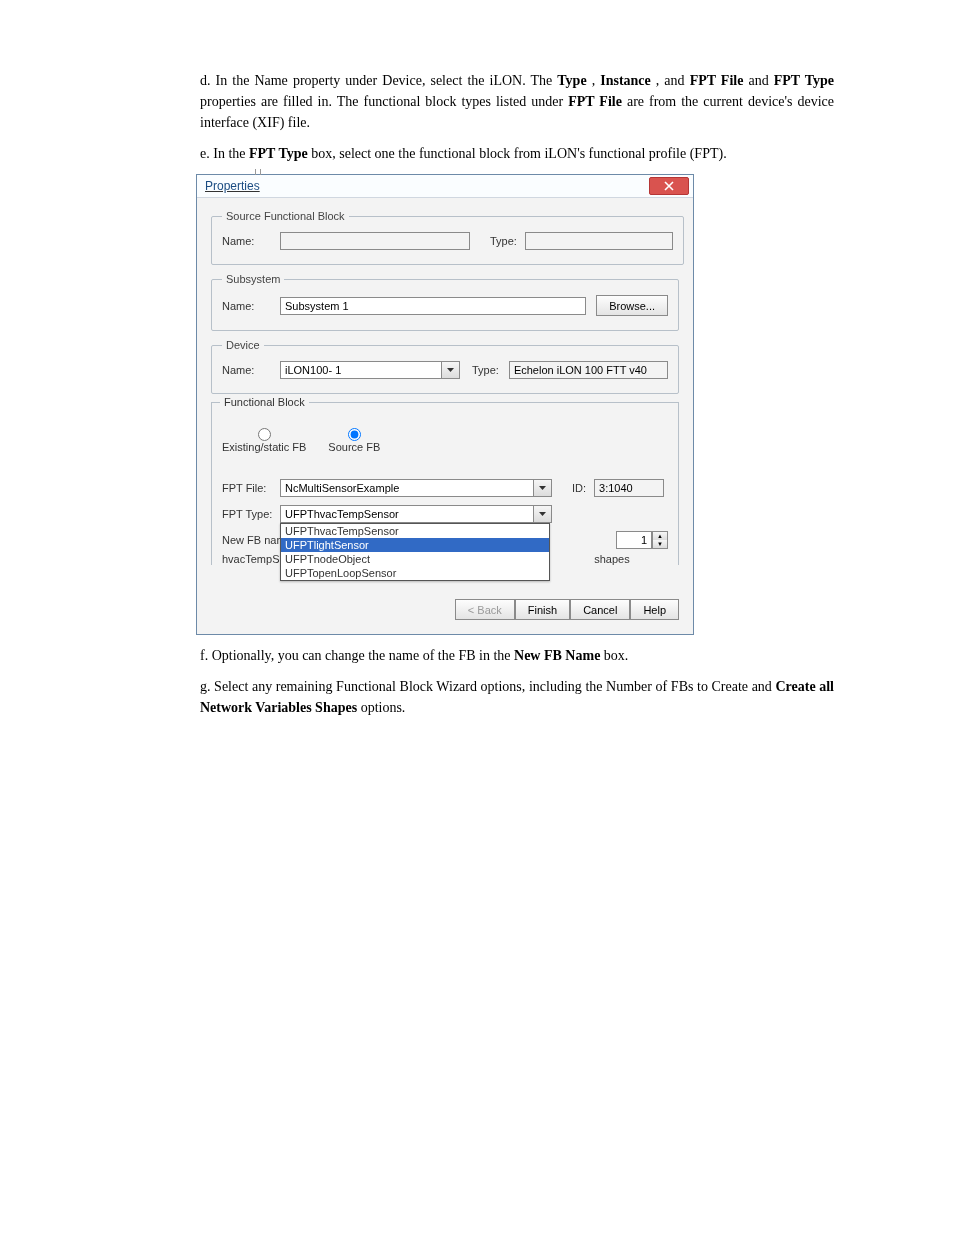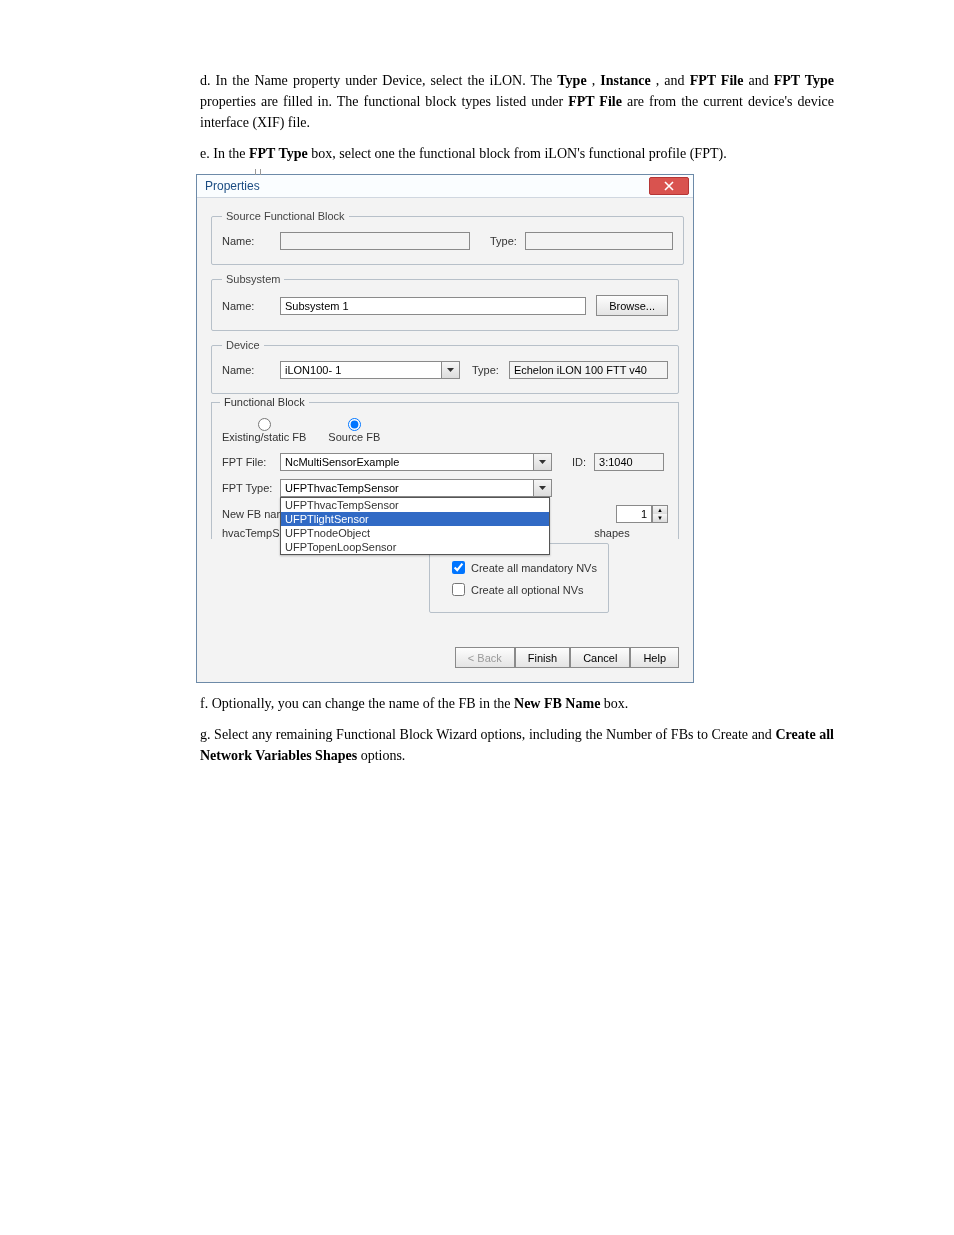--- a/index.html
+++ b/index.html
@@ -32,20 +32,21 @@
     position: relative;
   }
   .titlebar {
     height: 22px;
     display: flex;
     align-items: center;
     justify-content: space-between;
     padding: 0 4px 0 8px;
     background: #fafdff;
     border-bottom: 1px solid #d0d7e0;
+    text-decoration: underline;
   }
   .titlebar-text { color: #1b4c82; font-size: 12px; }
   .close-btn {
     width: 38px; height: 16px;
     background: #d9534f;
     border: 1px solid #b53636;
     border-radius: 2px;
     color: #fff;
     display: flex; align-items: center; justify-content: center;
     font-size: 10px; font-weight: bold;
@@ -223,34 +224,34 @@
                 </svg>
             </div>
           </div>
           <span style="width:12px"></span>
           <span>Type:</span>
           <span style="width:10px"></span>
           <input class="win-input readonly" style="flex: 1 1 0%;" readonly="" value="Echelon iLON 100 FTT v40">
         </div>
       </fieldset>
 
-      <div style="border:1px solid #b7c0c9; border-bottom:none; padding:6px 10px 0 10px; position:relative;">
+      <div style="border:1px solid #b7c0c9; border-bottom:none; padding:16px 10px 0 10px; position:relative;">
         <div style="position:absolute; top:-7px; left:8px; background:#f3f3f3; padding:0 4px;">Functional Block</div>
         <div class="row" style="margin-top:6px;">
           <label class="radio">
             <input type="radio" name="fbmode" style="">
             <span>Existing/static FB</span>
           </label>
           <label class="radio">
             <input type="radio" name="fbmode" checked="" style="">
             <span>Source FB</span>
           </label>
         </div>
 
-        <div class="row" style="margin-top:10px;">
+        <div class="row" style="margin-top:26px;">
           <span class="lbl">FPT File:</span>
           <div class="combo" style="flex:0 0 270px">
             <input class="win-input" style="width: 253px;" value="NcMultiSensorExample">
             <div class="combo-arrow">
               <svg viewBox="0 0 7 4">
                   <path d="M0 0 L3.5 4 L7 0 Z" fill="#333"></path>
                 </svg>
             </div>
           </div>
           <span style="width:20px"></span>
@@ -288,33 +289,20 @@
             <button>▼</button>
           </div>
         </div>
         <div class="row" style="margin-top:2px;">
           <span class="lbl" style="width:58px; white-space:nowrap;">hvacTempS</span>
           <span style="width:270px"></span>
           <span style="flex:1; text-align:center; padding-left:6px;">shapes</span>
         </div>
       </div>
 
-      <div style="margin-left:218px; width:180px;">
-        <fieldset style="margin-top:-6px;">
-          <legend>Dynamic FBs</legend>
-          <label class="chk">
-            <input type="checkbox" checked="" style="">
-            <span>Create all mandatory NVs</span>
-          </label>
-          <label class="chk">
-            <input type="checkbox" style="">
-            <span>Create all optional NVs</span>
-          </label>
-        </fieldset>
-      </div>
 
       <div class="buttons-row">
         <button class="btn" disabled="">&lt; Back</button>
         <button class="btn">Finish</button>
         <button class="btn">Cancel</button>
         <button class="btn">Help</button>
       </div>
     </div>
   </div>
 

